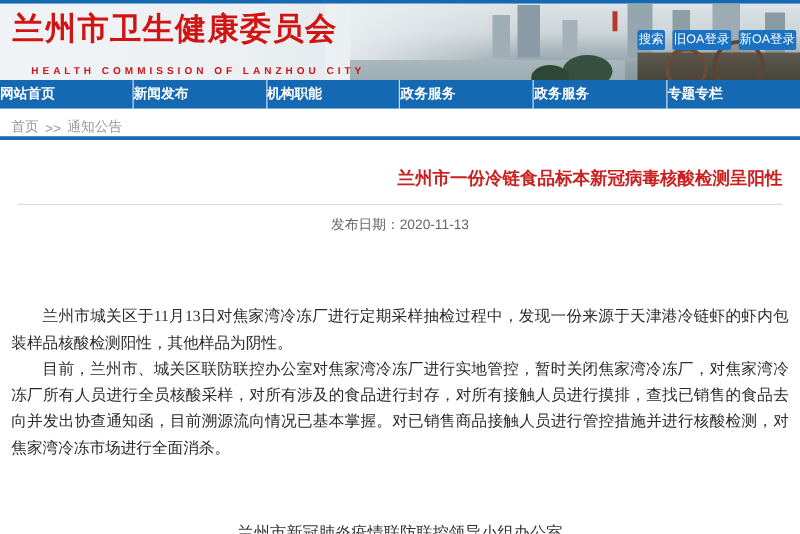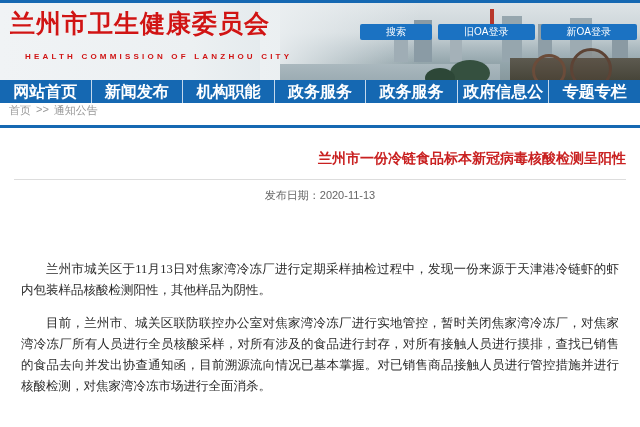--- a/index.html
+++ b/index.html
@@ -3,21 +3,21 @@
 <meta charset="utf-8">
 <style>
   html,body{margin:0;padding:0;}
   body{
     width:640px;height:427px;overflow:hidden;background:#fff;
     font-family:"Liberation Sans",sans-serif;position:relative;
   }
   
   .top-strip{height:3px;background:var(--nav-blue,#2f74b5);}
   
-  .header{position:relative;height:77px;overflow:hidden;
+  .header{position:relative;height:61px;overflow:hidden;
     background:linear-gradient(to right,#f0f3f5 0%,#ecf0f2 30%,#e2e9ec 45%,#cfd9dd 58%,#b9c7cd 72%,#a9bac0 100%);}
   .photo{position:absolute;inset:0;pointer-events:none;}
   .sky{position:absolute;right:0;top:0;width:360px;height:100%;
     background:linear-gradient(180deg,#dde3e6 0%,#cbd4d8 38%,#adbbc1 58%,#93a5ab 78%,#87989d 100%);}
   .sky-fade{position:absolute;right:220px;top:0;width:160px;height:100%;
     background:linear-gradient(to right,#ecf0f2,rgba(236,240,242,0));}
   .bldg{position:absolute;bottom:18px;background:#93a3ac;}
   .b1{right:232px;width:14px;height:34px;background:#9fadb5;}
   .b2{right:208px;width:18px;height:42px;background:#8a9ba5;}
   .b3{right:178px;width:12px;height:30px;background:#a4b1b8;}
@@ -34,39 +34,39 @@
     background:linear-gradient(180deg,#5d5a50,#474539);}
   .wheel{position:absolute;border:3px solid #5d4335;border-radius:50%;background:rgba(90,66,50,.25);}
   .w1{right:28px;bottom:-10px;width:36px;height:36px;}
   .w2{right:74px;bottom:-8px;width:28px;height:28px;border-color:#6b4c3a;}
   .red-tower{position:absolute;right:146px;top:6px;width:4px;height:16px;background:#b8372b;}
   .brand{position:absolute;left:10px;top:7px;}
   .brand-cn{font-size:25px;font-weight:bold;color:#d01414;letter-spacing:1px;line-height:1.1;
     text-shadow:0 0 1px rgba(255,255,255,.8);}
   .brand-en{margin-left:15px;margin-top:14px;font-size:8px;font-weight:bold;color:#d01414;letter-spacing:3.2px;}
   .top-buttons{position:absolute;right:3px;top:21px;display:flex;gap:6px;}
-  .top-btn{height:16px;line-height:16px;padding:0 26px;background:var(--btn-blue,#1b72c2);
+  .top-btn{height:16px;line-height:16px;padding:0 1px;background:var(--btn-blue,#1b72c2);
     color:#fff;font-size:10px;border-radius:2px;cursor:pointer;white-space:nowrap;}
   
   .nav{display:flex;height:23px;background:var(--nav-blue,#1568b2);}
-  .nav-item{flex:1;text-align:center;line-height:23px;color:#fff;font-size:16px;font-weight:bold;cursor:pointer;}
+  .nav-item{flex:1;line-height:23px;color:#fff;font-size:11px;font-weight:bold;cursor:pointer;}
   .nav-item + .nav-item{border-left:1px solid rgba(255,255,255,.75);}
   
-  .breadcrumb{height:22px;display:flex;align-items:flex-start;padding-left:9px;
+  .breadcrumb{height:22px;display:flex;align-items:flex-end;padding-left:9px;
     font-size:11px;color:#999;background:#fff;border-bottom:3px solid var(--nav-blue,#1a6ab5);}
   .breadcrumb span{margin-right:5px;}
   .crumb-link{cursor:pointer;}
   
   .article-title{margin:22px 14px 0;text-align:right;font-size:14px;font-weight:bold;
     color:var(--title-red,#c92121);}
   .title-divider{border:none;border-top:1px solid #ddd;margin:11px 14px 0;}
   .date-line{margin-top:8px;text-align:center;font-size:11px;color:#666;}
   .article-body{margin-top:56px;padding:0 9px;font-family:"Liberation Serif","DejaVu Serif",serif;
     font-size:12.5px;line-height:21px;color:#2b2b2b;text-align:justify;}
-  .article-body p{margin:12px;text-indent:2em;}
+  .article-body p{margin:0;text-indent:2em;}
   .signature{margin-top:49px;text-align:center;font-family:"Liberation Serif","DejaVu Serif",serif;
     font-size:13px;color:#333;line-height:15px;}
 </style>
 </head>
 <body>
 
 <div class="top-strip"></div>
 
 <div class="header">
   <div class="photo">
@@ -97,21 +97,20 @@
     <div class="top-btn">新OA登录</div>
   </div>
 </div>
 
 <div class="nav">
   <div class="nav-item">网站首页</div>
   <div class="nav-item">新闻发布</div>
   <div class="nav-item">机构职能</div>
   <div class="nav-item">政务服务</div>
   <div class="nav-item">政务服务</div>
-  <div class="nav-item">政府信息公开</div>
   <div class="nav-item">专题专栏</div>
 </div>
 
 <div class="breadcrumb">
   <span class="crumb-link">首页</span>
   <span>&gt;&gt;</span>
   <span class="crumb-link">通知公告</span>
 </div>
 
 <div class="content">

